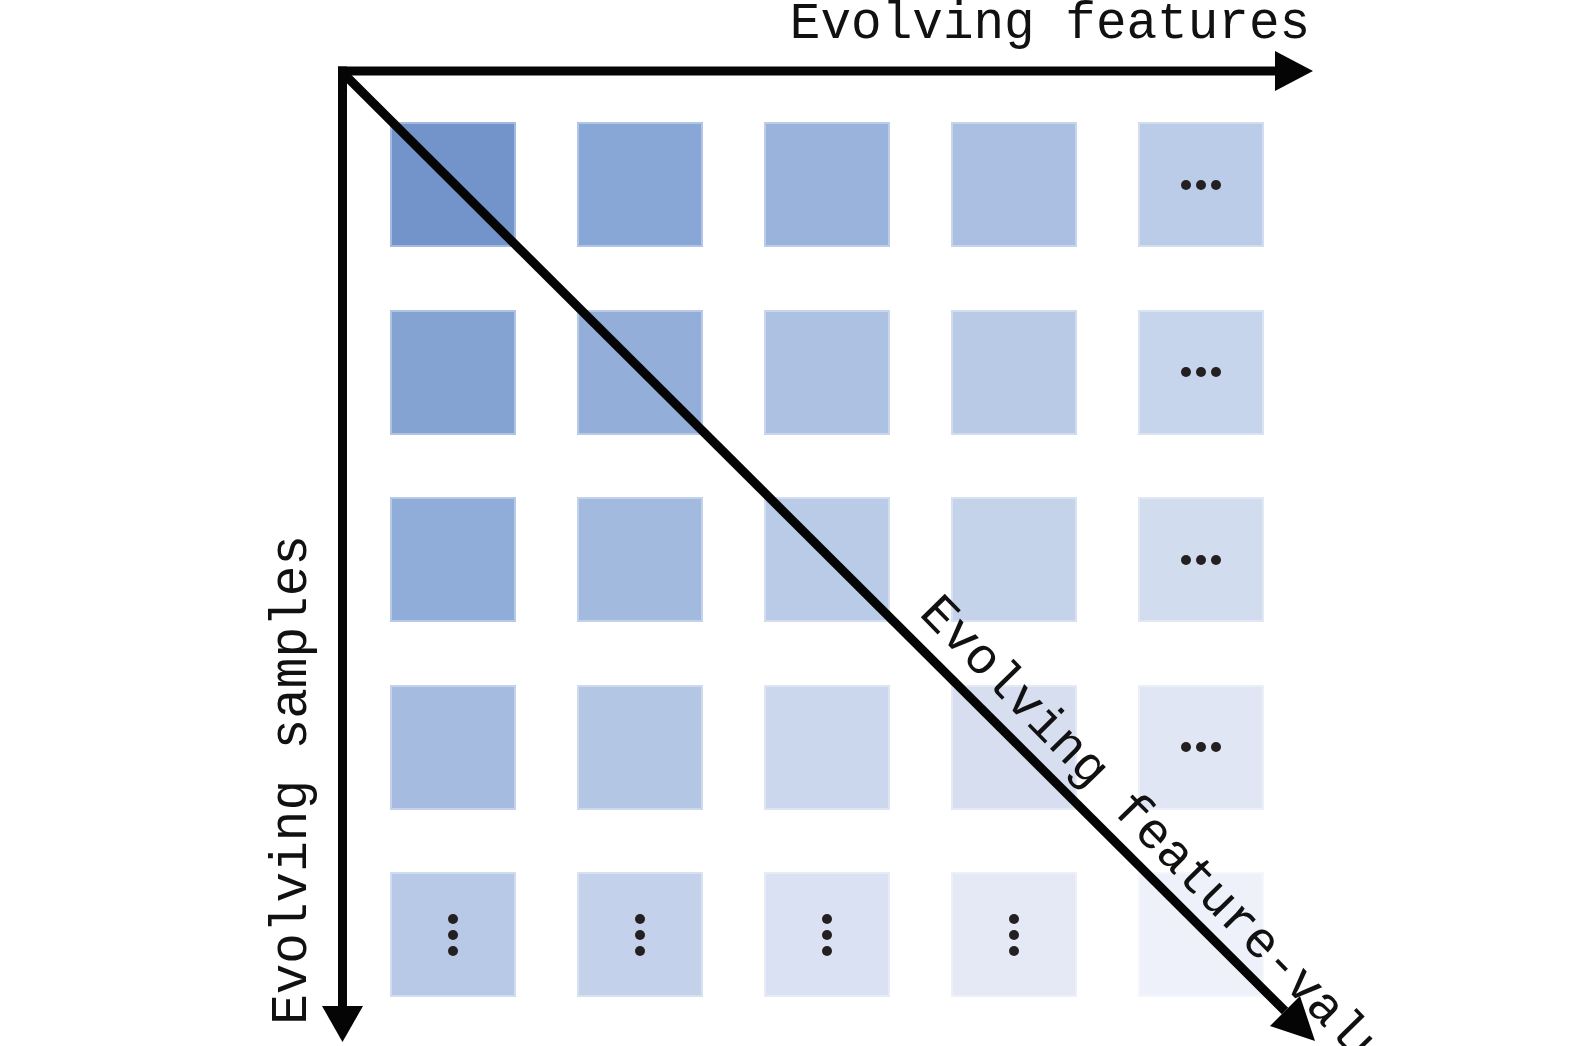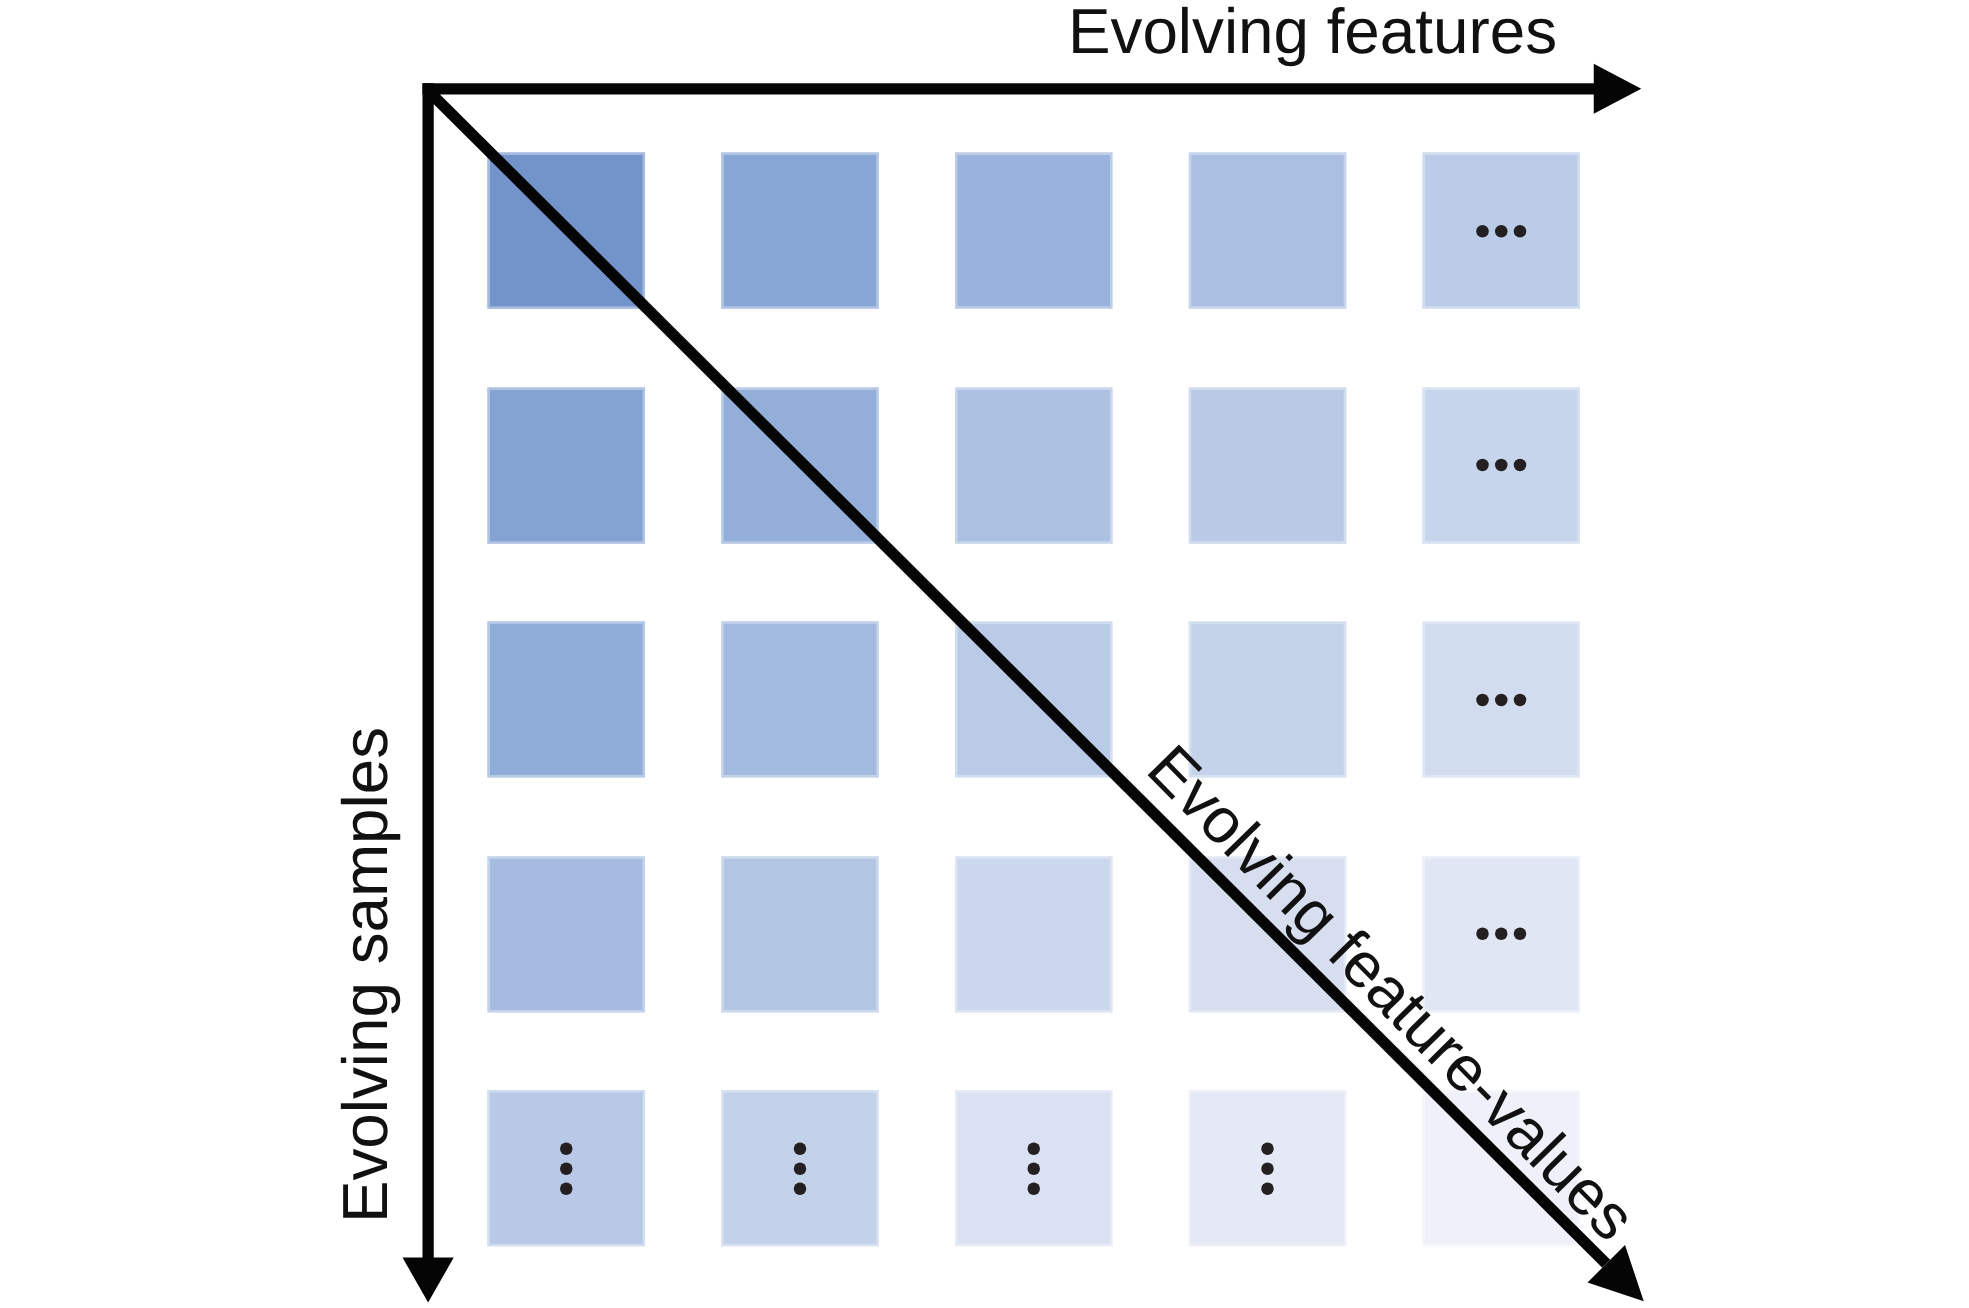--- a/index.html
+++ b/index.html
@@ -6,21 +6,21 @@
     margin: 0;
     padding: 0;
     background: #ffffff;
   }
   #canvas {
     position: relative;
     width: 1575px;
     height: 1046px;
     background: #ffffff;
     overflow: hidden;
-    font-family: Liberation Sans, sans-serif;
+    font-family: Liberation Mono, monospace;
   }
   #arrows {
     position: absolute;
     left: 0;
     top: 0;
     z-index: 2;
   }
   #grid {
     position: absolute;
     left: 390px;

